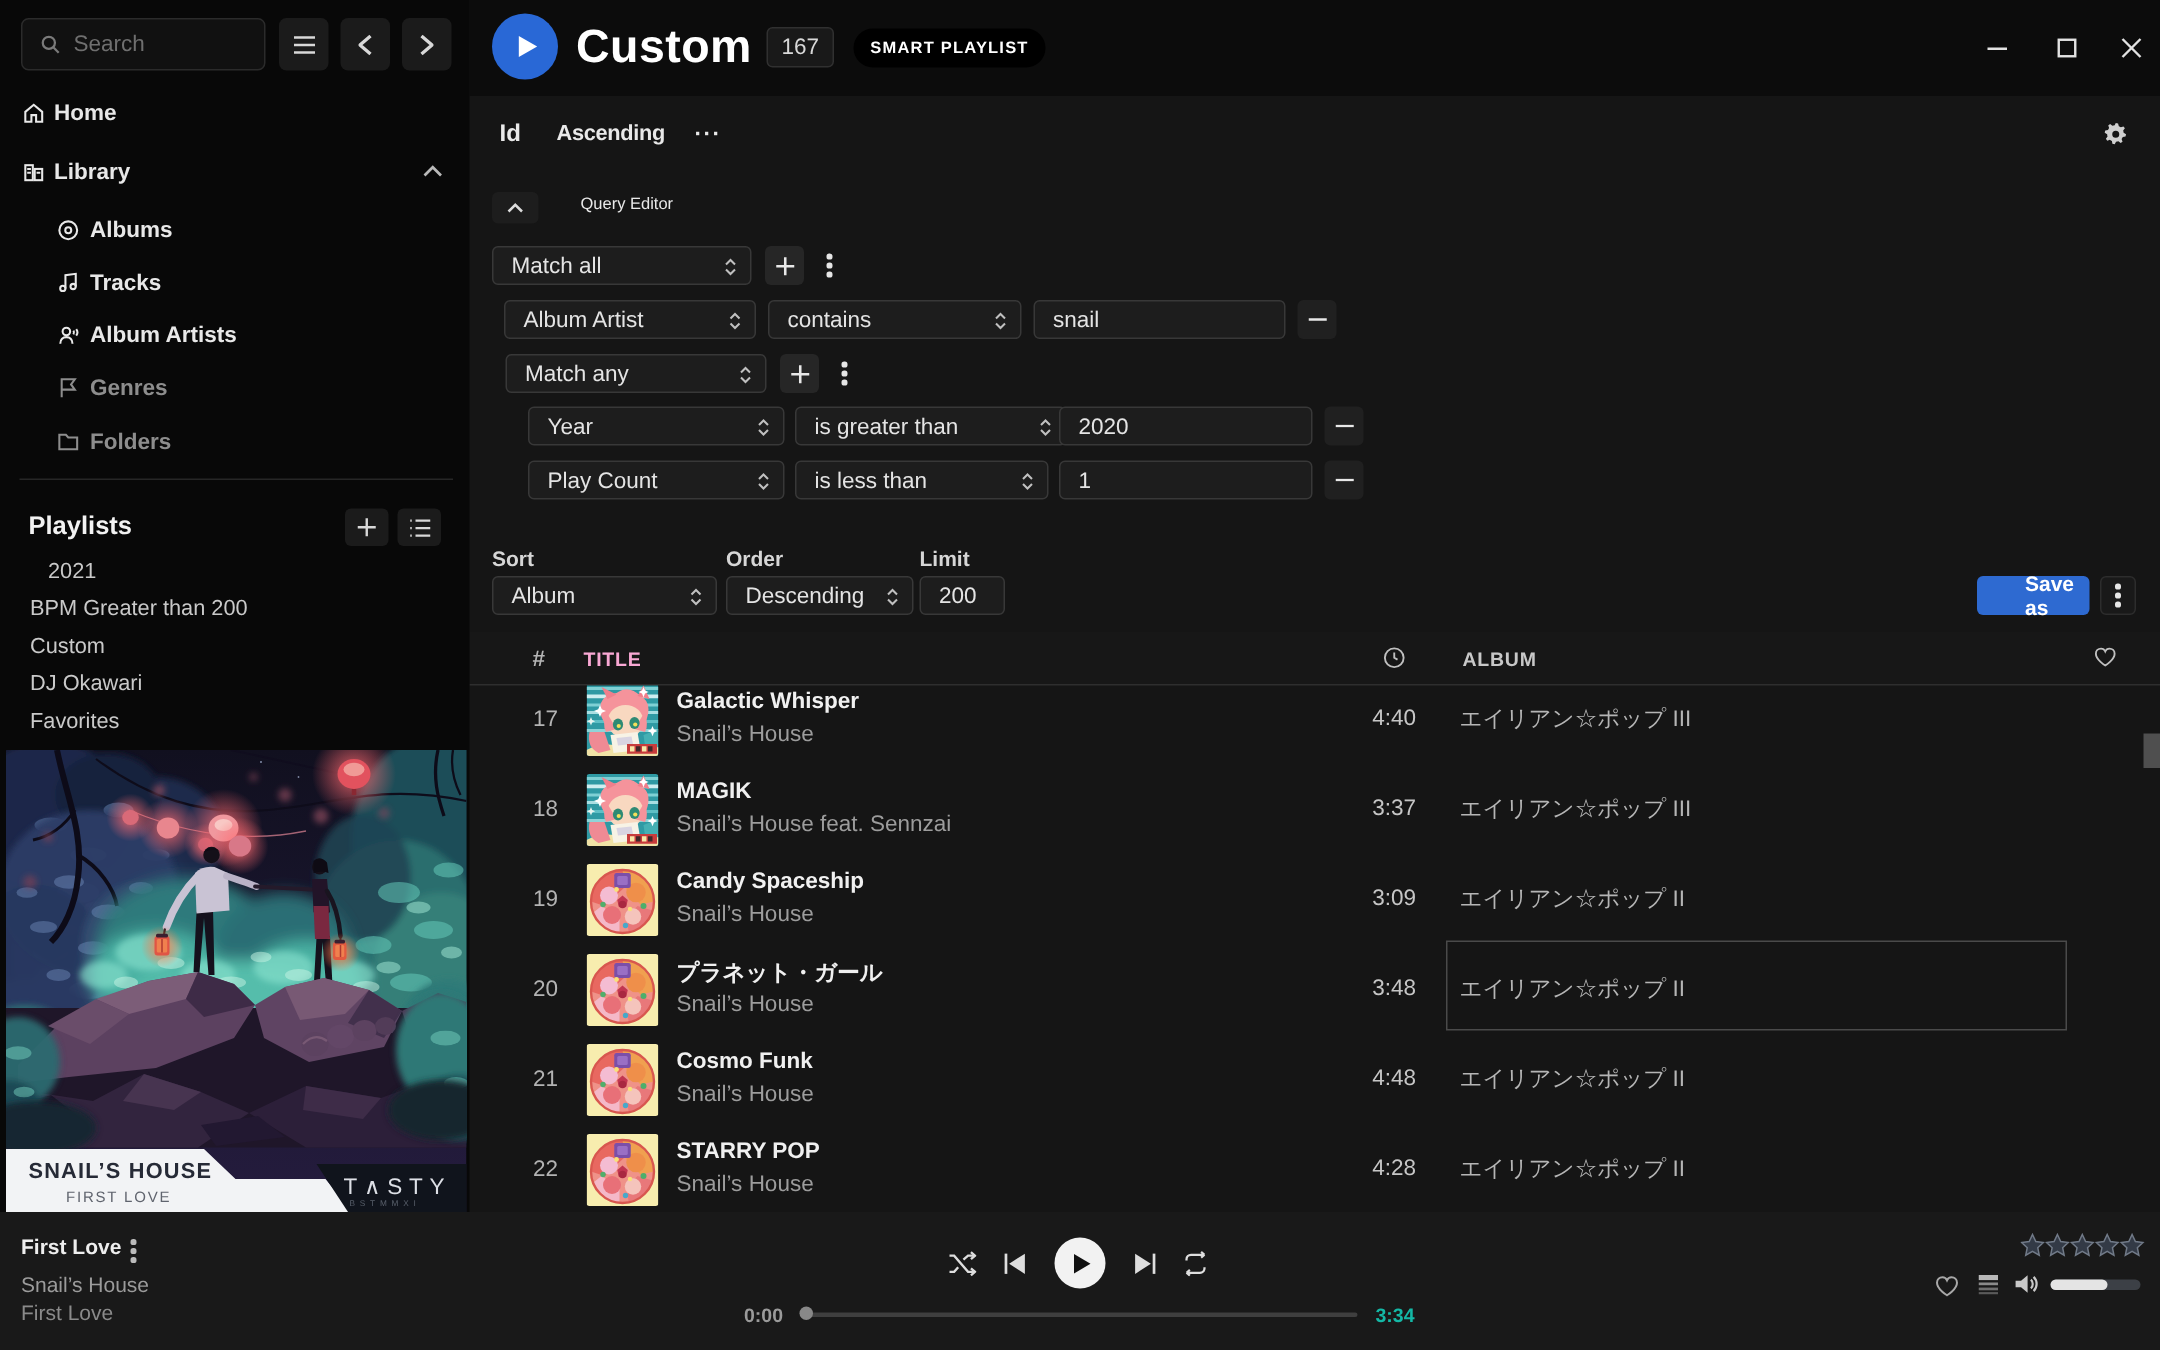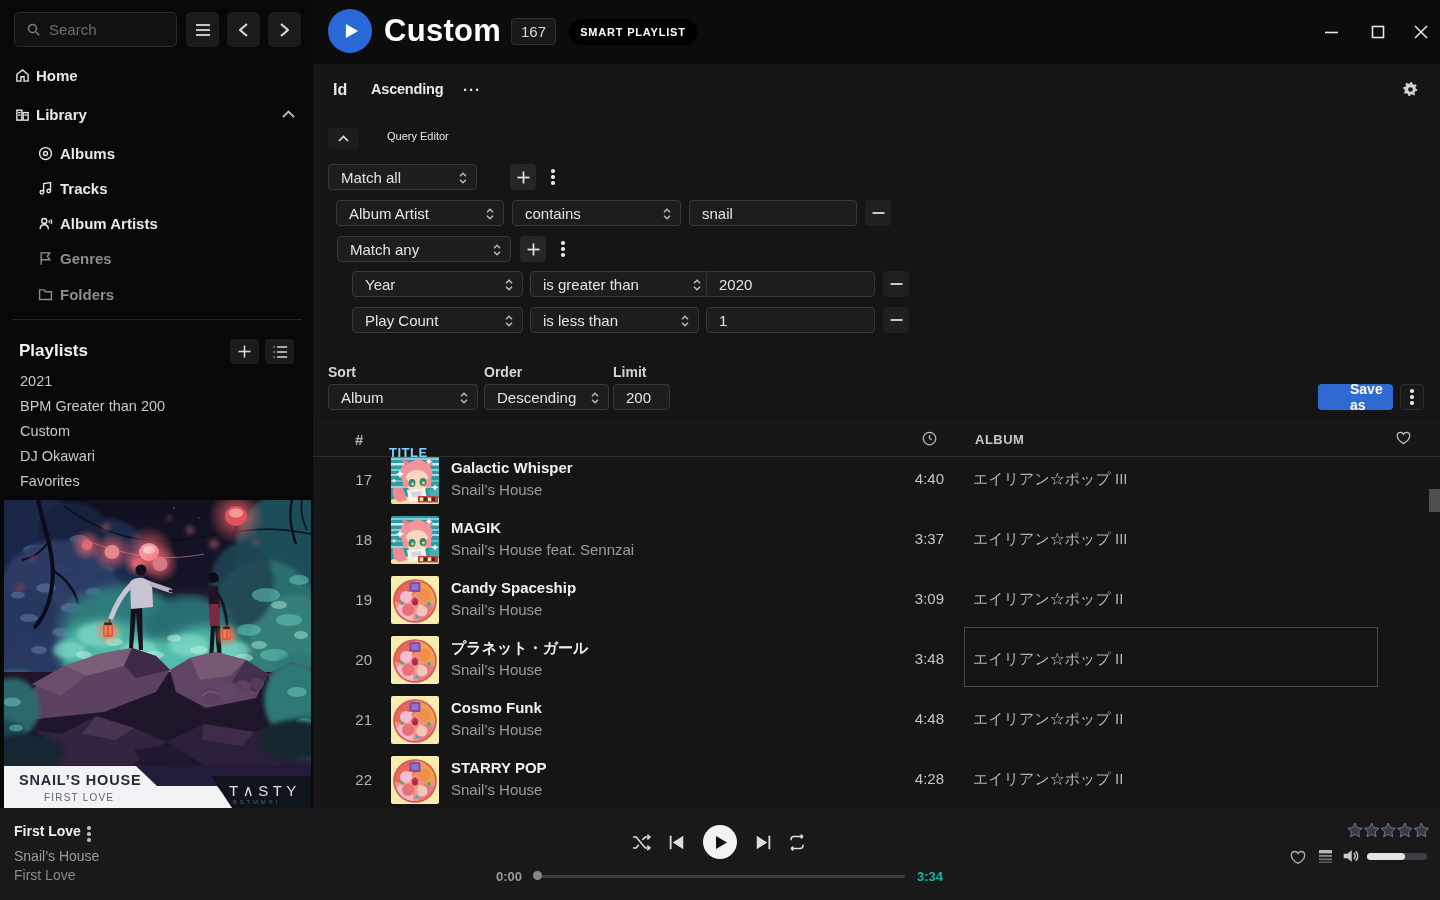--- a/index.html
+++ b/index.html
@@ -151,21 +151,21 @@
   <div class="pl-btn" style="left:265px;">
       <svg width="14" height="12" viewBox="0 0 14 12" stroke="#d8d8d8" stroke-width="1.5">
         <line x1="4" y1="1" x2="14" y2="1"></line>
         <line x1="4" y1="6" x2="14" y2="6"></line>
         <line x1="4" y1="11" x2="14" y2="11"></line>
         <line x1="0.5" y1="1" x2="1.5" y2="1"></line>
         <line x1="0.5" y1="6" x2="1.5" y2="6"></line>
         <line x1="0.5" y1="11" x2="1.5" y2="11"></line>
       </svg>
     </div>
-  <div class="pl-item" style="top:373px;">2021</div>
+  <div class="pl-item" style="top:373px;margin-left:12px;">2021</div>
   <div class="pl-item" style="top:398px;">BPM Greater than 200</div>
   <div class="pl-item" style="top:423px;">Custom</div>
   <div class="pl-item" style="top:448px;">DJ Okawari</div>
   <div class="pl-item" style="top:473px;">Favorites</div>
   <div id="art">
   <svg width="307" height="308" viewBox="0 0 307 308">
     <defs>
       <linearGradient id="sky" x1="0" y1="0" x2="0" y2="1">
         <stop offset="0" stop-color="#11101f"></stop>
         <stop offset="0.5" stop-color="#1a1630"></stop>
@@ -458,21 +458,21 @@
       </svg>
   </div>
 
   <div class="qbtn" style="left:15px; top:128px;">
       <svg width="11" height="7" viewBox="0 0 11 7" fill="none" stroke="#dcdcdc" stroke-width="1.7">
         <polyline points="1,6 5.5,1.5 10,6"></polyline>
       </svg>
     </div>
   <div class="abs" style="left:58px; top:130px; font-size:11px; color:#e9e9e9;margin-left:16px;">Query Editor</div>
 
-  <div class="sel" style="left:15px; top:164px; width:149px;">Match all<svg class="chev" width="8" height="12" viewBox="0 0 9 14" fill="none" stroke="#c0c0c0" stroke-width="1.6">
+  <div class="sel" style="left:15px; top:164px; width:173px;">Match all<svg class="chev" width="8" height="12" viewBox="0 0 9 14" fill="none" stroke="#c0c0c0" stroke-width="1.6">
         <polyline points="1,5 4.5,1.5 8,5"></polyline>
         <polyline points="1,9 4.5,12.5 8,9"></polyline>
       </svg></div>
   <div class="plusbtn" style="left:197px; top:164px;">
       <svg width="13" height="13" viewBox="0 0 13 13" stroke="#e8e8e8" stroke-width="1.7">
         <line x1="6.5" y1="0.5" x2="6.5" y2="12.5"></line>
         <line x1="0.5" y1="6.5" x2="12.5" y2="6.5"></line>
       </svg>
     </div>
   <div class="vdots" style="left:238px; top:169px;">
@@ -558,21 +558,21 @@
   <div id="sa-dots">
       <div class="vdots" style="position:static;">
         <i></i>
         <i></i>
         <i></i>
       </div>
     </div>
 
   <div id="thead">
     <span class="abs" style="left:42px; top:10px; font-size:15px; font-weight:bold; color:#b5b5b5;">#</span>
-    <span class="abs" style="left:76px; top:11px; font-size:13px; font-weight:bold; letter-spacing:0.5px; color:#7dd3fc;margin-top:13px;">TITLE</span>
+    <span class="abs" style="left:76px; top:11px; font-size:13px; font-weight:bold; letter-spacing:0.5px; color:#f9a8d4;">TITLE</span>
     <svg class="abs" style="left:609px; top:10px;" width="15" height="15" viewBox="0 0 24 24" fill="none" stroke="#c0c0c0" stroke-width="2">
         <circle cx="12" cy="12" r="10"></circle>
         <polyline points="12,6.5 12,12 15.5,14"></polyline>
       </svg>
     <span class="abs" style="left:662px; top:11px; font-size:13px; font-weight:bold; letter-spacing:0.5px; color:#c8c8c8;">ALBUM</span>
     <svg class="abs" style="left:1083px; top:10px;" width="15" height="14" viewBox="0 0 24 22" fill="none" stroke="#c0c0c0" stroke-width="2">
         <path d="M12 20 C12 20 2 14 2 7.5 C2 4 4.5 2 7.5 2 C9.5 2 11.2 3.2 12 5 C12.8 3.2 14.5 2 16.5 2 C19.5 2 22 4 22 7.5 C22 14 12 20 12 20 Z"></path>
       </svg>
   </div>
   <div id="tbody">

